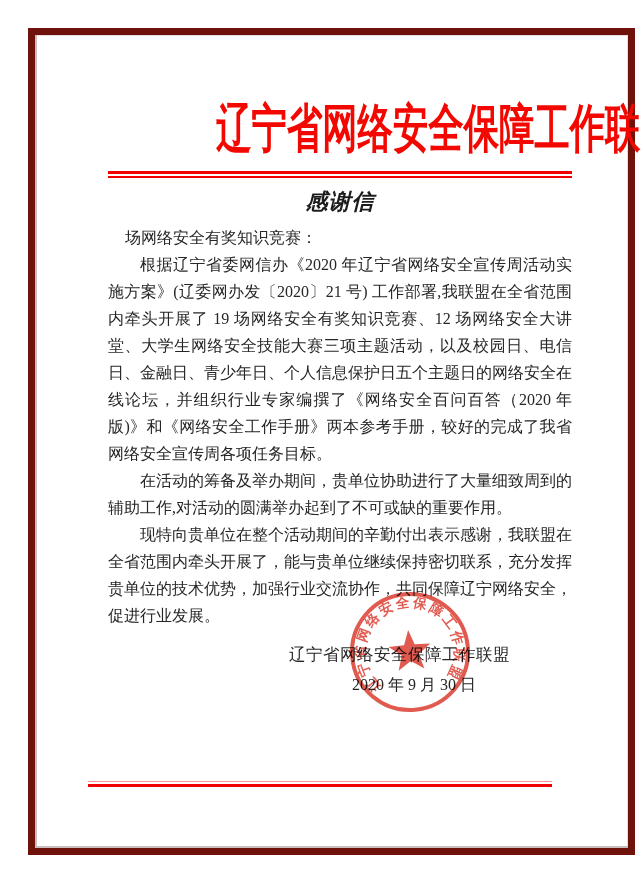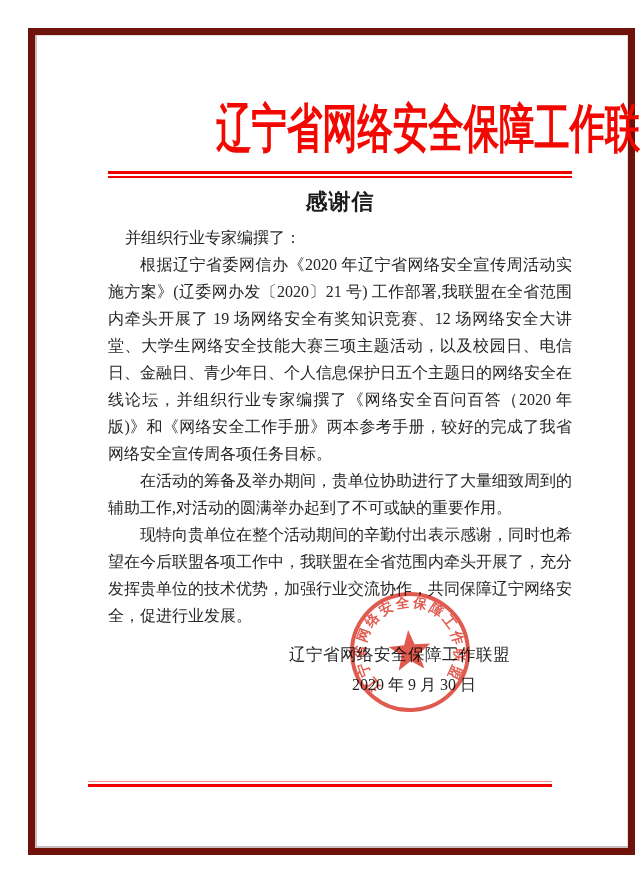--- a/index.html
+++ b/index.html
@@ -54,20 +54,21 @@
     border-bottom: 2px solid #f20000;
   }
   .letter-title {
     margin: 10px 0 0 0;
     font-size: 22px;
     line-height: 28px;
     font-weight: bold;
     text-align: center;
     letter-spacing: 1px;
     color: #1c1c1c;
+    font-style: italic;
   }
   .letter-body {
     margin-top: 8px;
     color: #262626;
   }
   .letter-body p {
     margin: 0;
     font-size: 16px;
     line-height: 27px;
     text-align: justify;
@@ -129,24 +130,24 @@
 
     <div class="content">
 
       <h1 class="letterhead"><span class="squeeze">辽宁省网络安全保障工作联盟</span></h1>
 
       <div class="header-rule"></div>
 
       <h2 class="letter-title">感谢信</h2>
 
       <div class="letter-body">
-        <p class="salutation">并组织行业专家编撰了：</p>
+        <p class="salutation">场网络安全有奖知识竞赛：</p>
         <p>根据辽宁省委网信办《2020 年辽宁省网络安全宣传周活动实施方案》(辽委网办发〔2020〕21 号) 工作部署,我联盟在全省范围内牵头开展了 19 场网络安全有奖知识竞赛、12 场网络安全大讲堂、大学生网络安全技能大赛三项主题活动，以及校园日、电信日、金融日、青少年日、个人信息保护日五个主题日的网络安全在线论坛，并组织行业专家编撰了《网络安全百问百答（2020 年版)》和《网络安全工作手册》两本参考手册，较好的完成了我省网络安全宣传周各项任务目标。</p>
         <p>在活动的筹备及举办期间，贵单位协助进行了大量细致周到的辅助工作,对活动的圆满举办起到了不可或缺的重要作用。</p>
-        <p>现特向贵单位在整个活动期间的辛勤付出表示感谢，同时也希望在今后联盟各项工作中，我联盟在全省范围内牵头开展了，充分发挥贵单位的技术优势，加强行业交流协作，共同保障辽宁网络安全，促进行业发展。</p>
+        <p>现特向贵单位在整个活动期间的辛勤付出表示感谢，我联盟在全省范围内牵头开展了，能与贵单位继续保持密切联系，充分发挥贵单位的技术优势，加强行业交流协作，共同保障辽宁网络安全，促进行业发展。</p>
       </div>
 
       <div class="sign-block">
         <p class="signature">辽宁省网络安全保障工作联盟</p>
         <p class="date">2020 年 9 月 30 日</p>
       </div>
 
     </div>
 
     <svg class="seal" viewBox="0 0 124 124" xmlns="http://www.w3.org/2000/svg">

